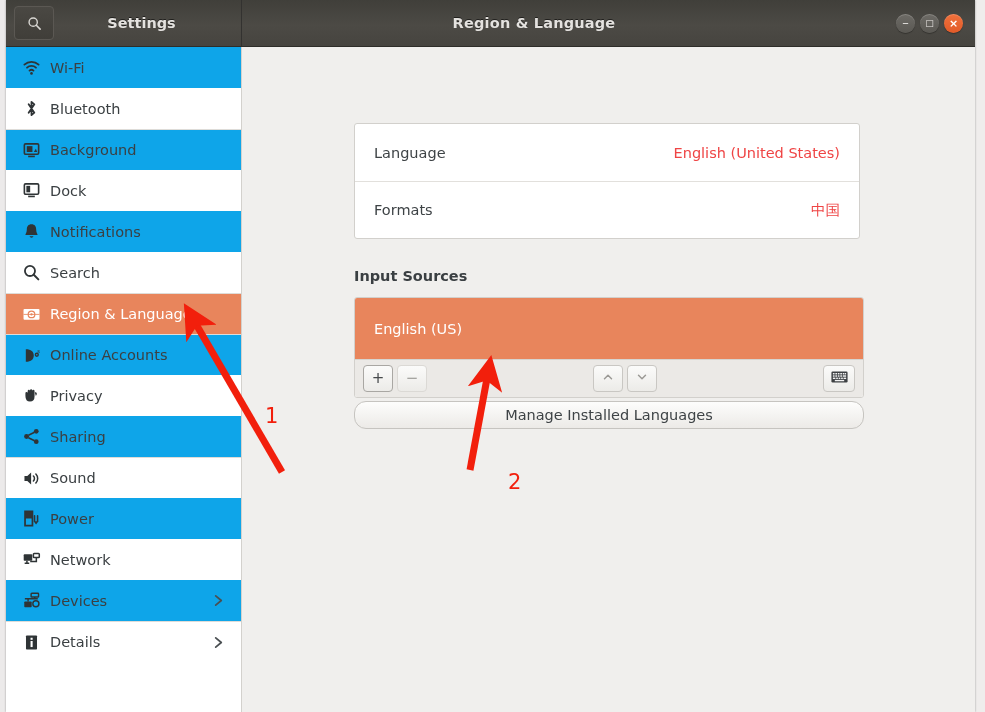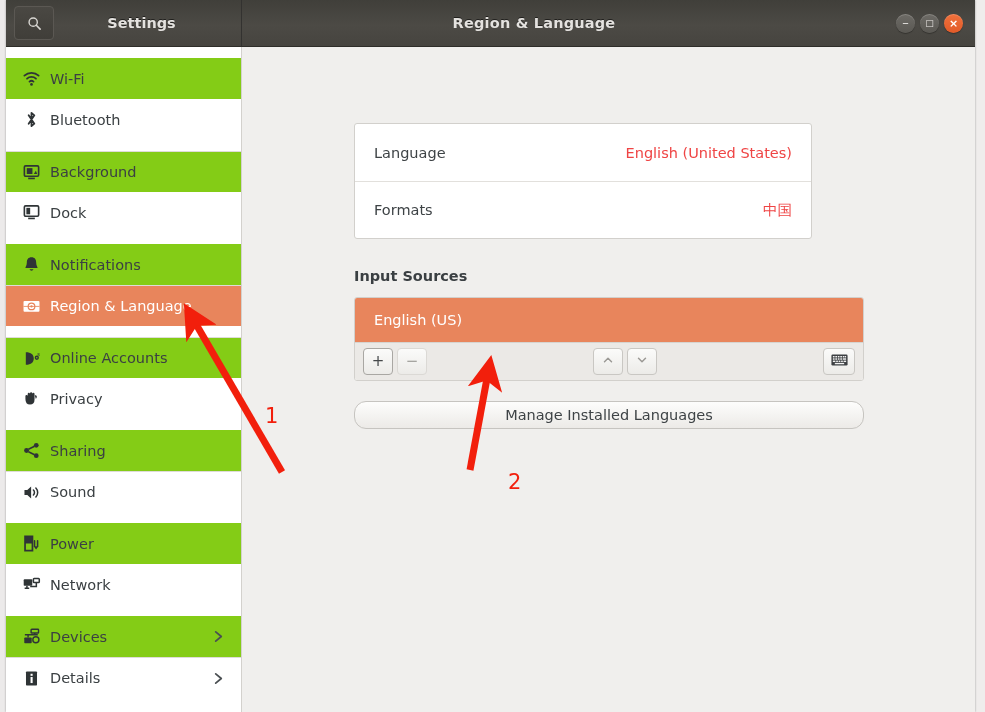--- a/index.html
+++ b/index.html
@@ -77,21 +77,21 @@
     border-right:1px solid #d3d1cd;
     background:#ffffff;
     overflow:hidden;
   }
   .side-item{
     position:relative;
     height:41px;display:flex;align-items:center;
     padding-left:14px;box-sizing:border-box;
     cursor:pointer;
   }
-  .side-item.alt{background:#84cc16;margin-top:11px;}
+  .side-item.alt{background:#0ea5e9;}
   .side-item.sep-top{border-top:1px solid #dedcd8;}
   .side-item .s-ico{
     width:22px;min-width:22px;height:22px;
     display:flex;align-items:center;justify-content:center;
     margin-right:8px;color:#2f3436;
   }
   .side-item .s-label{
     color:#3b4043;font-size:14.5px;
     white-space:nowrap;
   }
@@ -102,21 +102,21 @@
   .side-item.selected{background:#e8855c;}
   .side-item.selected .s-label{color:#ffffff;}
   .side-item.selected .s-ico{color:#ffffff;}
 
   
   .content{
     flex:1;position:relative;background:#f0efed;
     overflow:hidden;
   }
   .card{
-    position:absolute;left:112px;top:76px;width:458px;
+    position:absolute;left:112px;top:76px;width:506px;
     background:#ffffff;
     border:1px solid #d2d0cc;border-radius:3px;
     box-sizing:border-box;
   }
   .card-row{
     height:57px;display:flex;align-items:center;
     padding:0 19px;box-sizing:border-box;
   }
   .card-row + .card-row{border-top:1px solid #e2e0dc;}
   .card-row .k{color:#3e4346;font-size:14.5px;}
@@ -128,21 +128,21 @@
   }
 
   .is-frame{
     position:absolute;left:112px;top:250px;width:510px;
     border:1px solid #d2d0cc;border-radius:3px;
     box-sizing:border-box;overflow:hidden;
     background:#ffffff;
   }
   .is-list{background:#ffffff;}
   .is-row{
-    height:44px;display:flex;align-items:center;
+    height:61px;display:flex;align-items:center;
     padding-left:19px;box-sizing:border-box;
     font-size:14.5px;color:#3e4346;cursor:pointer;
   }
   .is-row.sel{background:#e8855c;color:#ffffff;}
   .is-toolbar{
     height:38px;background:#ebe9e6;
     border-top:1px solid #d6d4d0;
     display:flex;align-items:center;
     padding:0 8px;box-sizing:border-box;
   }
@@ -255,20 +255,29 @@
           <span class="s-label">Dock</span>
         </div>
         <div class="side-item alt">
           <span class="s-ico">
             <svg width="19" height="19" viewBox="0 0 20 20">
               <path d="M10 2.3 C6.6 2.3 5.1 4.6 5.1 7.6 C5.1 11.2 3.6 12.4 3.6 13.7 L16.4 13.7 C16.4 12.4 14.9 11.2 14.9 7.6 C14.9 4.6 13.4 2.3 10 2.3 z" fill="#2f3436"></path>
               <path d="M7.9 15 A2.2 2.2 0 0 0 12.1 15 z" fill="#2f3436"></path>
             </svg>
           </span>
           <span class="s-label">Notifications</span>
+        </div>
+        <div class="side-item">
+          <span class="s-ico">
+            <svg width="19" height="19" viewBox="0 0 20 20">
+              <circle cx="8.4" cy="8.4" r="5.3" fill="none" stroke="#2f3436" stroke-width="1.9"></circle>
+              <line x1="12.4" y1="12.4" x2="17.2" y2="17.2" stroke="#2f3436" stroke-width="2.1" stroke-linecap="round"></line>
+            </svg>
+          </span>
+          <span class="s-label">Search</span>
         </div>
         <div class="side-item sep-top selected">
           <span class="s-ico">
             <svg width="19" height="19" viewBox="0 0 20 20">
               <rect x="1.6" y="4.2" width="16.8" height="11.4" rx="1" fill="#ffffff"></rect>
               <circle cx="10" cy="9.9" r="3.5" fill="none" stroke="#e8855c" stroke-width="1.3"></circle>
               <circle cx="10" cy="9.9" r="1.2" fill="#e8855c"></circle>
               <line x1="1.6" y1="9.9" x2="18.4" y2="9.9" stroke="#e8855c" stroke-width="0.9"></line>
             </svg>
           </span>

